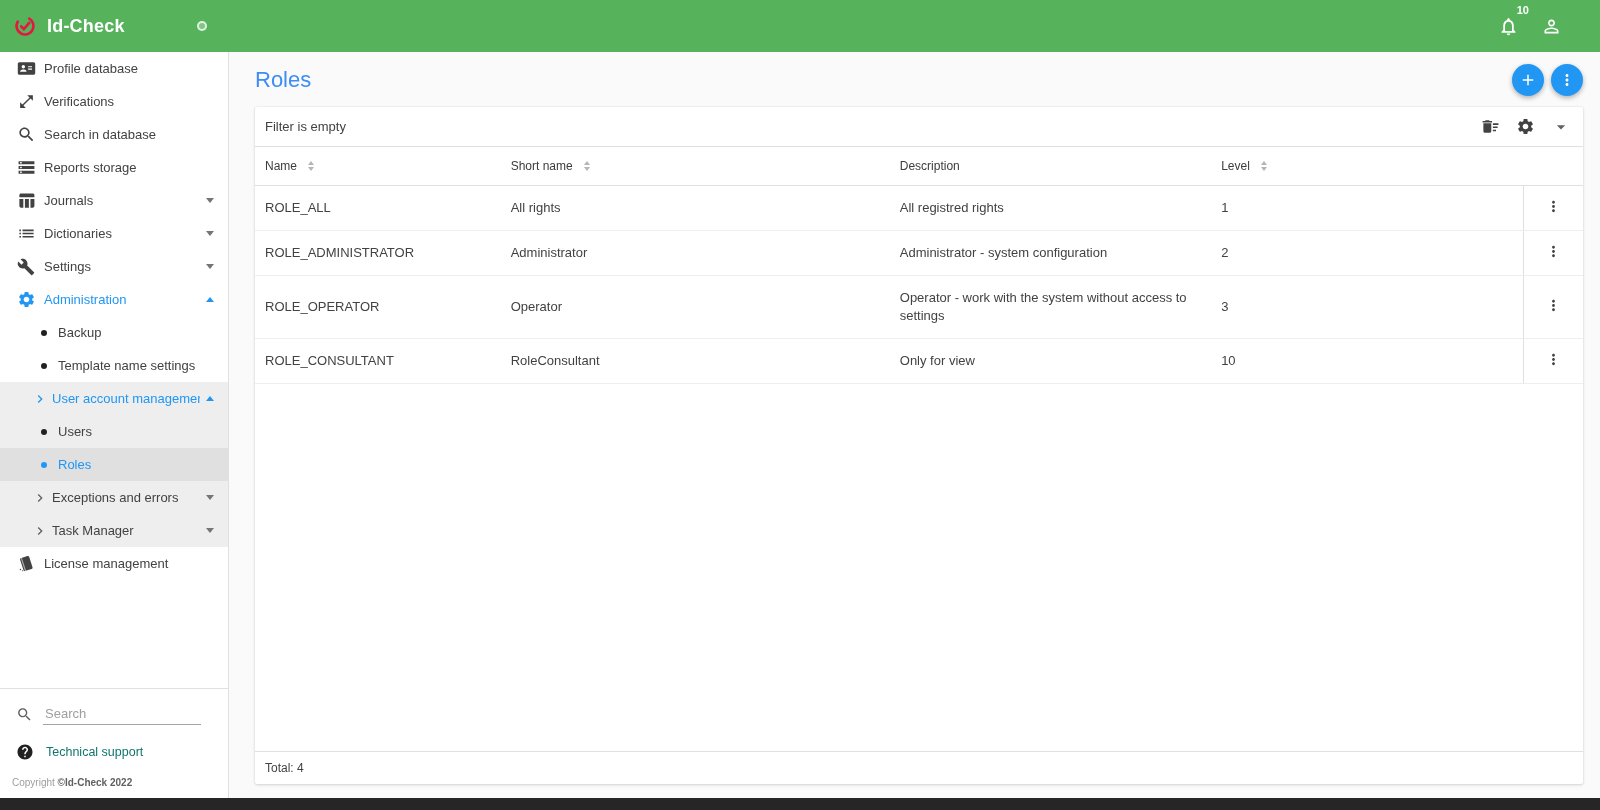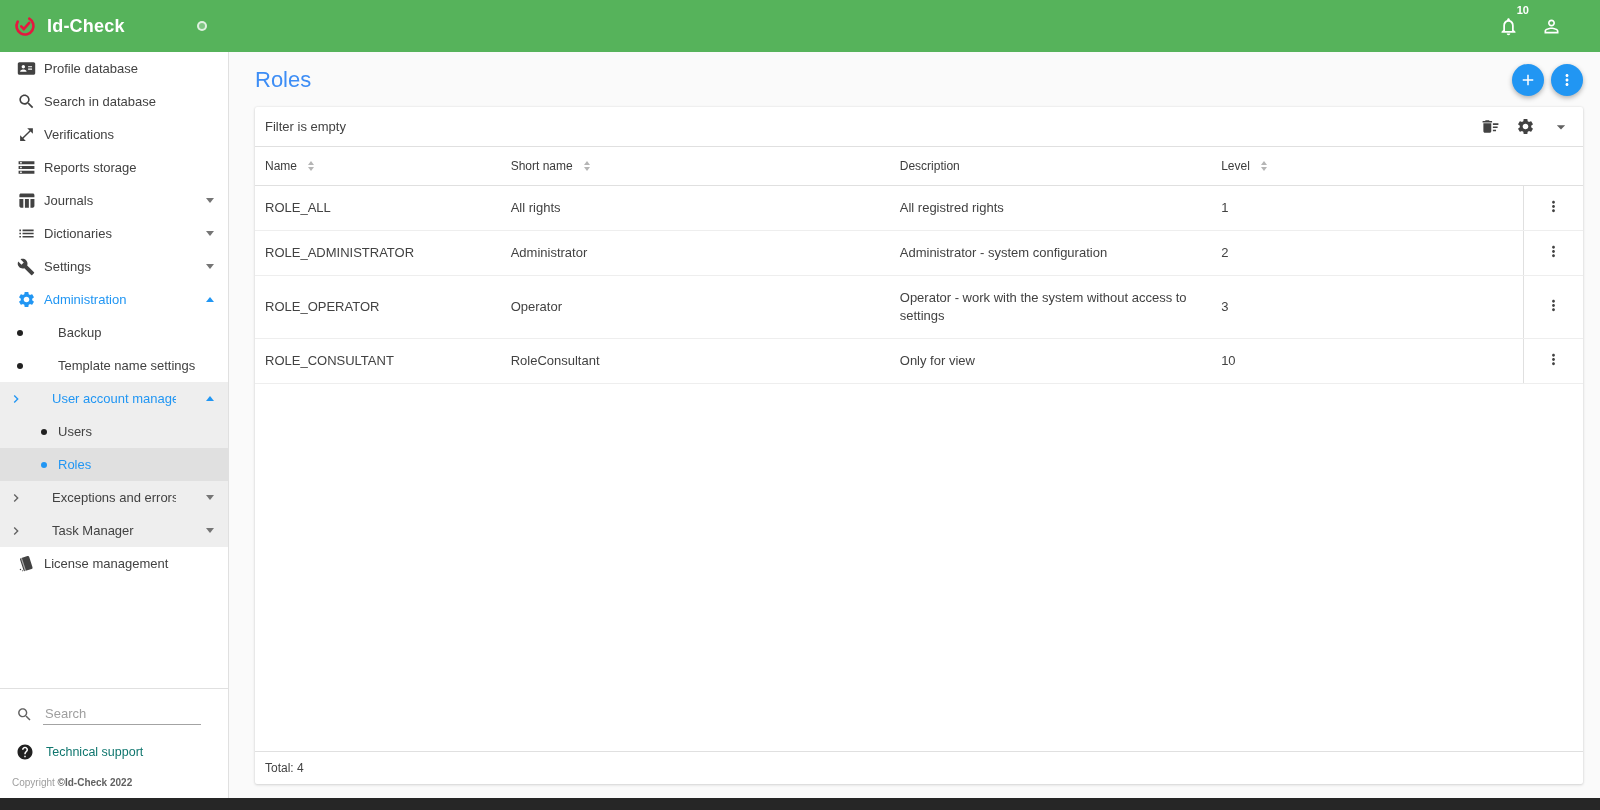--- a/index.html
+++ b/index.html
@@ -26,21 +26,21 @@
   .nav-item .lbl { flex:1; white-space:nowrap; overflow:hidden; }
   .nav-item .tri { width:0; height:0; margin-left:6px; }
   .tri.down { border-left:4px solid transparent; border-right:4px solid transparent; border-top:5px solid #757575; }
   .tri.up   { border-left:4px solid transparent; border-right:4px solid transparent; border-bottom:5px solid #2196f3; }
   .nav-item.blue { color:#2196f3; }
   .nav-item.blue .ic svg { fill:#2196f3; }
   .nav-item.gray-bg { background:#eeeeee; }
   .nav-item.selected { background:#e0e0e0; }
   .bullet { width:6px; height:6px; border-radius:50%; background:#212121; margin:0 11px 0 7px; flex:none; }
   .bullet.blue-b { background:#2196f3; }
-  .indent1 { padding-left:10px;gap:24px; }
+  .indent1 { padding-left:34px; }
   .indent2 { padding-left:34px; }
   .chev { width:16px; height:16px; margin-right:4px; margin-left:-2px; flex:none; }
   .chev svg { fill:#616161; }
   .chev.blue-c svg { fill:#2196f3; }
 
   .sidebar-bottom { margin-top:auto; }
   .sb-divider { border-top:1px solid #e0e0e0; }
   .sb-search { display:flex; align-items:center; padding:14px 16px 6px 16px; }
   .sb-search .ic { margin-right:10px; display:flex; }
   .sb-search .ic svg { fill:#616161; }
@@ -135,34 +135,34 @@
         <span class="ic">
           <svg width="19" height="19" viewBox="0 0 24 24">
               <path d="M21 4H3c-1.1 0-2 .9-2 2v12c0 1.1.9 2 2 2h18c1.1 0 2-.9 2-2V6c0-1.1-.9-2-2-2zM8 7.7c1.16 0 2.1.94 2.1 2.1S9.16 11.9 8 11.9 5.9 10.96 5.9 9.8 6.84 7.7 8 7.7zM12 16H4v-.55c0-1.33 2.67-2.05 4-2.05s4 .72 4 2.05V16zm7-2.5h-5V12h5v1.5zm0-3h-5V9h5v1.5z"></path>
             </svg>
         </span>
         <span class="lbl">Profile database</span>
       </div>
 
       <div class="nav-item">
         <span class="ic">
+            <svg width="17" height="17" viewBox="0 0 24 24">
+              <path d="M21 11V3h-8l3.29 3.29-10 10L3 13v8h8l-3.29-3.29 10-10L21 11z"></path>
+            </svg>
+          </span>
+        <span class="lbl">Verifications</span>
+      </div>
+
+      <div class="nav-item">
+        <span class="ic">
             <svg width="19" height="19" viewBox="0 0 24 24">
               <path d="M15.5 14h-.79l-.28-.27C15.41 12.59 16 11.11 16 9.5 16 5.91 13.09 3 9.5 3S3 5.91 3 9.5 5.91 16 9.5 16c1.61 0 3.09-.59 4.23-1.57l.27.28v.79l5 4.99L20.49 19l-4.99-5zm-6 0C7.01 14 5 11.99 5 9.5S7.01 5 9.5 5 14 7.01 14 9.5 11.99 14 9.5 14z"></path>
             </svg>
           </span>
         <span class="lbl">Search in database</span>
-      </div>
-
-      <div class="nav-item">
-        <span class="ic">
-            <svg width="17" height="17" viewBox="0 0 24 24">
-              <path d="M21 11V3h-8l3.29 3.29-10 10L3 13v8h8l-3.29-3.29 10-10L21 11z"></path>
-            </svg>
-          </span>
-        <span class="lbl">Verifications</span>
       </div>
 
       <div class="nav-item">
         <span class="ic">
             <svg width="19" height="19" viewBox="0 0 24 24">
               <path d="M2 20h20v-4H2v4zm2-3h2v2H4v-2zM2 4v4h20V4H2zm4 3H4V5h2v2zm-4 7h20v-4H2v4zm2-3h2v2H4v-2z"></path>
             </svg>
           </span>
         <span class="lbl">Reports storage</span>
       </div>

